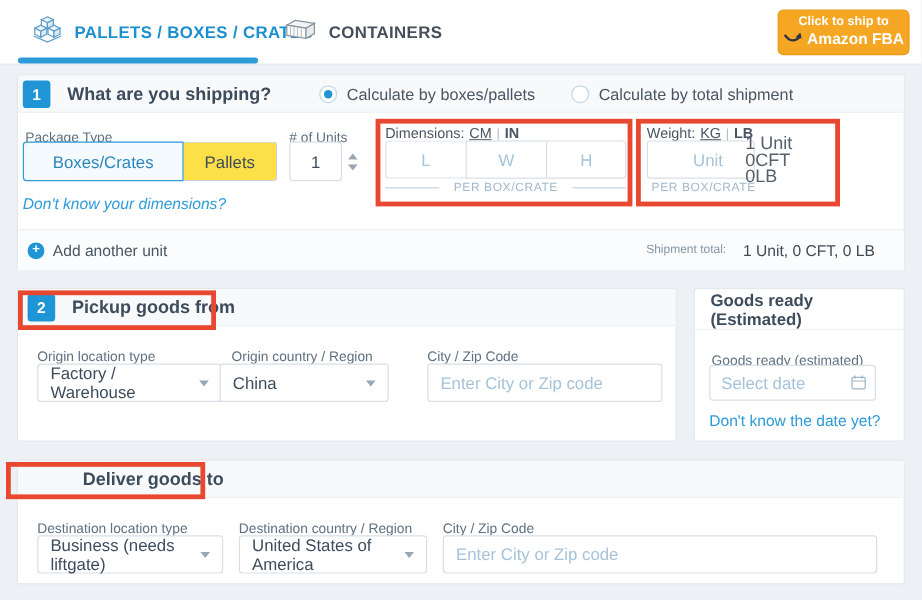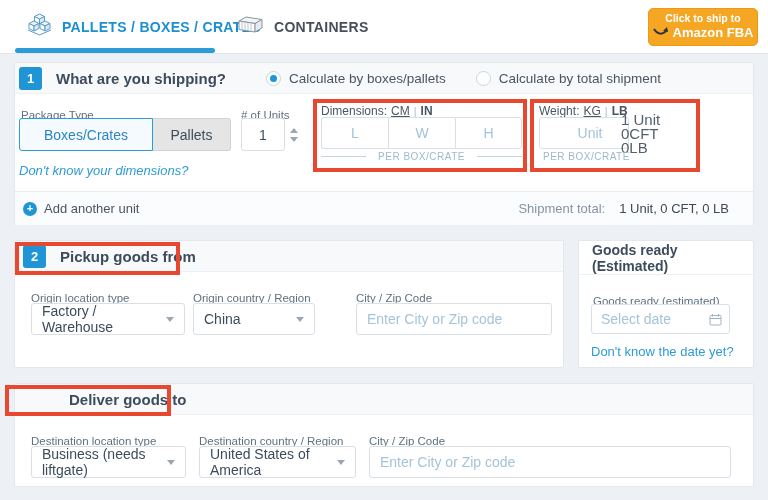--- a/index.html
+++ b/index.html
@@ -40,21 +40,21 @@
   .txt-input { font-family:"Liberation Sans", sans-serif; font-size:14px; color:#3d4c5c; background:#fff; border:1px solid #d8dfe6; border-radius:3px; outline:none; }
   .txt-input::placeholder { color:#a5c3da; }
   .selectbox { display:flex; align-items:center; justify-content:space-between; background:#fff; border:1px solid #d8dfe6; border-radius:3px; font-size:14px; color:#3d4c5c; padding:0 10px; cursor:pointer; height:32px; }
   .chev { width:0; height:0; border-left:4.5px solid transparent; border-right:4.5px solid transparent; border-top:5.5px solid #9aa7b3; }
 
   
   .abs { position:absolute; }
   .pkg-group { display:flex; }
   .pkg-btn { height:33px; display:flex; align-items:center; justify-content:center; font-size:14px; cursor:pointer; }
   .pkg-active { width:134px; background:#f4fafd; border:1px solid #2b9cd8; border-radius:3px 0 0 3px; color:#2b86bd; z-index:2; }
-  .pkg-plain { width:78px; background:#e5e5e5; border:1px solid #ccd4db; border-left:none; border-radius:0 3px 3px 0; color:#3d4c5c; }
+  .pkg-plain { width:78px; background:#fde047; border:1px solid #ccd4db; border-left:none; border-radius:0 3px 3px 0; color:#3d4c5c; }
   .units-wrap { display:flex; align-items:center; gap:5px; }
   .units-input { width:44px; height:33px; text-align:center; }
   .stepper { display:flex; flex-direction:column; gap:4px; cursor:pointer; }
   .arr-up { width:0; height:0; border-left:4px solid transparent; border-right:4px solid transparent; border-bottom:5px solid #9aa7b3; }
   .arr-dn { width:0; height:0; border-left:4px solid transparent; border-right:4px solid transparent; border-top:5px solid #9aa7b3; }
   .dim-label-row { font-size:12px; color:#4a5663; display:flex; gap:4px; align-items:baseline; }
   .unit-active { text-decoration:underline; cursor:pointer; }
   .unit-sep { color:#b4bec8; font-size:11px; }
   .unit-bold { font-weight:700; }
   .lwh-group { display:flex; }
@@ -67,21 +67,21 @@
   .weight-input { width:90px; height:32px; text-align:center; }
   .wt-summary { font-size:15px; color:#55606c; text-align:left; line-height:14px; }
   .link { color:#2d9bd8; font-size:13px; cursor:pointer; }
   .link-italic { font-style:italic; }
   .s1-divider { position:absolute; left:0; top:128px; width:100%; border-top:1px solid #e8ecef; }
   .s1-footer { position:absolute; left:0; top:129px; width:100%; height:33px; background:#fbfcfd; display:flex; align-items:center; justify-content:space-between; padding:0 24px 0 8px; }
   .add-unit { display:flex; align-items:center; gap:7px; cursor:pointer; }
   .plus-icon { width:14px; height:14px; border-radius:50%; background:#2095d5; color:#fff; font-size:11px; font-weight:700; display:flex; align-items:center; justify-content:center; line-height:1; }
   .add-unit-label { font-size:13px; color:#4a5663; }
   .total-wrap { display:flex; align-items:center; gap:14px; }
-  .total-label { font-size:13px; color:#8494a3; }
+  .total-label { font-size:10px; color:#8494a3; }
   .total-value { font-size:13px; color:#3f4a56; }
 
   
   .gr-header { height:34px; display:flex; align-items:center; padding-left:13px; border-bottom:1px solid #eef1f3; font-size:14px; font-weight:700; color:#3d4c5c; }
   .date-input-wrap { position:absolute; left:12px; top:63px; width:139px; height:30px; }
   .date-input { width:100%; height:100%; padding:0 26px 0 9px; }
   .cal-icon { position:absolute; right:8px; top:8px; }
 
   
   .redbox { position:absolute; border:4px solid #e8482f; pointer-events:none; z-index:10; }
@@ -228,21 +228,21 @@
     <div class="sec-header">
       <span class="badge" style="margin-left:8px;">2</span>
       <span class="sec-title">Pickup goods from</span>
     </div>
     <div class="abs" style="left:16px; top:47px;"><span class="fld-label">Origin location type</span></div>
     <div class="abs selectbox" style="left:16px; top:62px; width:154px;">
       <span>Factory / Warehouse</span>
       <span class="chev"></span>
     </div>
     <div class="abs" style="left:178px; top:47px;"><span class="fld-label">Origin country / Region</span></div>
-    <div class="abs selectbox" style="left:178px; top:62px; width:122px;">
+    <div class="abs selectbox" style="left:168px; top:62px; width:141px;">
       <span>China</span>
       <span class="chev"></span>
     </div>
     <div class="abs" style="left:341px; top:47px;"><span class="fld-label">City / Zip Code</span></div>
     <input class="abs txt-input" style="left: 341px; top: 62px; width: 196px; height: 32px; padding: 0px 10px;" placeholder="Enter City or Zip code">
   </div>
 
   <div class="card card-gr">
     <div class="gr-header">Goods ready (Estimated)</div>
     <div class="abs" style="left:14px; top:50px;"><span class="fld-label">Goods ready (estimated)</span></div>

